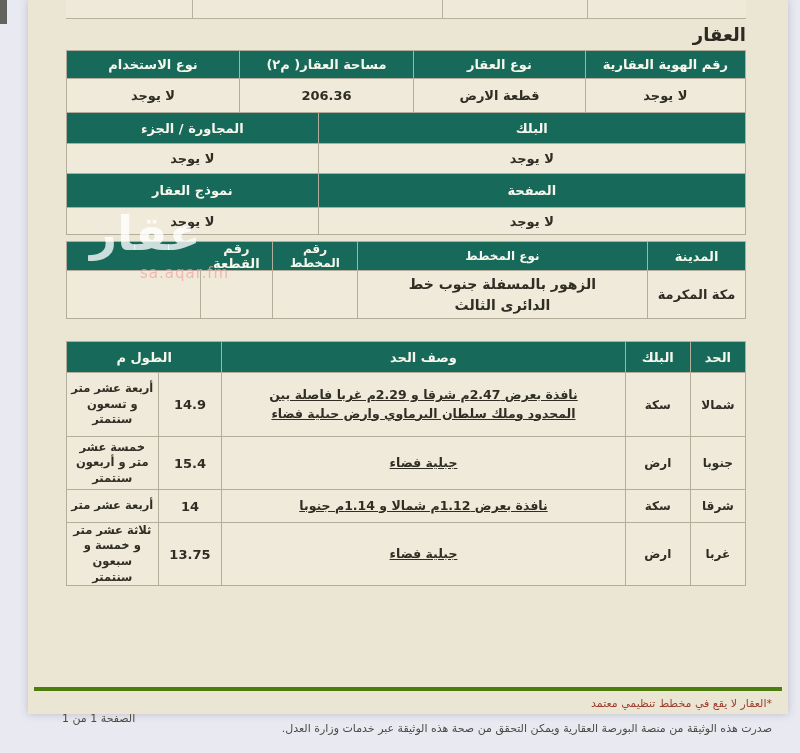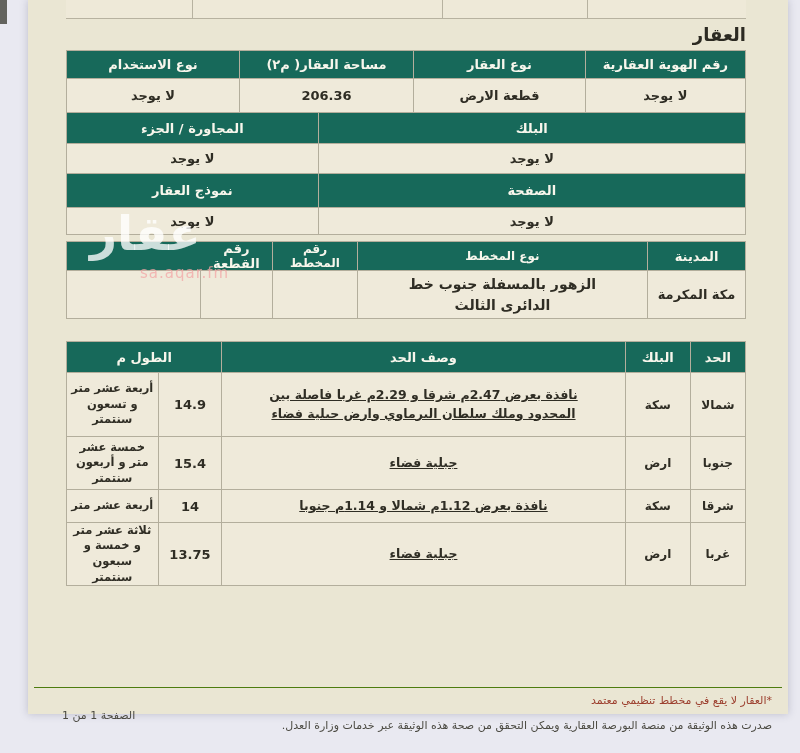--- a/index.html
+++ b/index.html
@@ -44,21 +44,21 @@
   .desc span{display:inline-block;max-width:340px;line-height:1.45;font-size:12.5px;text-decoration:underline;}
   .district span{display:inline-block;max-width:210px;line-height:1.5;font-size:14px;}
   .lentxt{font-size:11.5px;line-height:1.35;}
   
   .wm{position:absolute;top:210px;left:62px;z-index:5;pointer-events:none;
     font-size:47px;font-weight:bold;color:rgba(255,255,255,.78);direction:rtl;line-height:1;}
   .wm-domain{position:absolute;top:264px;left:112px;z-index:5;pointer-events:none;
     font-size:15px;letter-spacing:1px;color:rgba(243,166,166,.75);}
   
   .footer{position:absolute;left:6px;right:6px;top:687px;
-    border-top:1px solid #4d7c0f;font-size:11px;}
+    border-top:4px solid #4d7c0f;font-size:11px;}
   .notes{padding:5px 10px 0 0;text-align:right;line-height:15px;}
   .note-red{color:#9c3f2e;}
   .note-gray{color:#4b4a42;margin-top:10px;}
   .pagenum{position:absolute;left:28px;top:21px;color:#4b4a42;}
 </style>
 </head>
 <body>
 
 <div class="doc">
 

